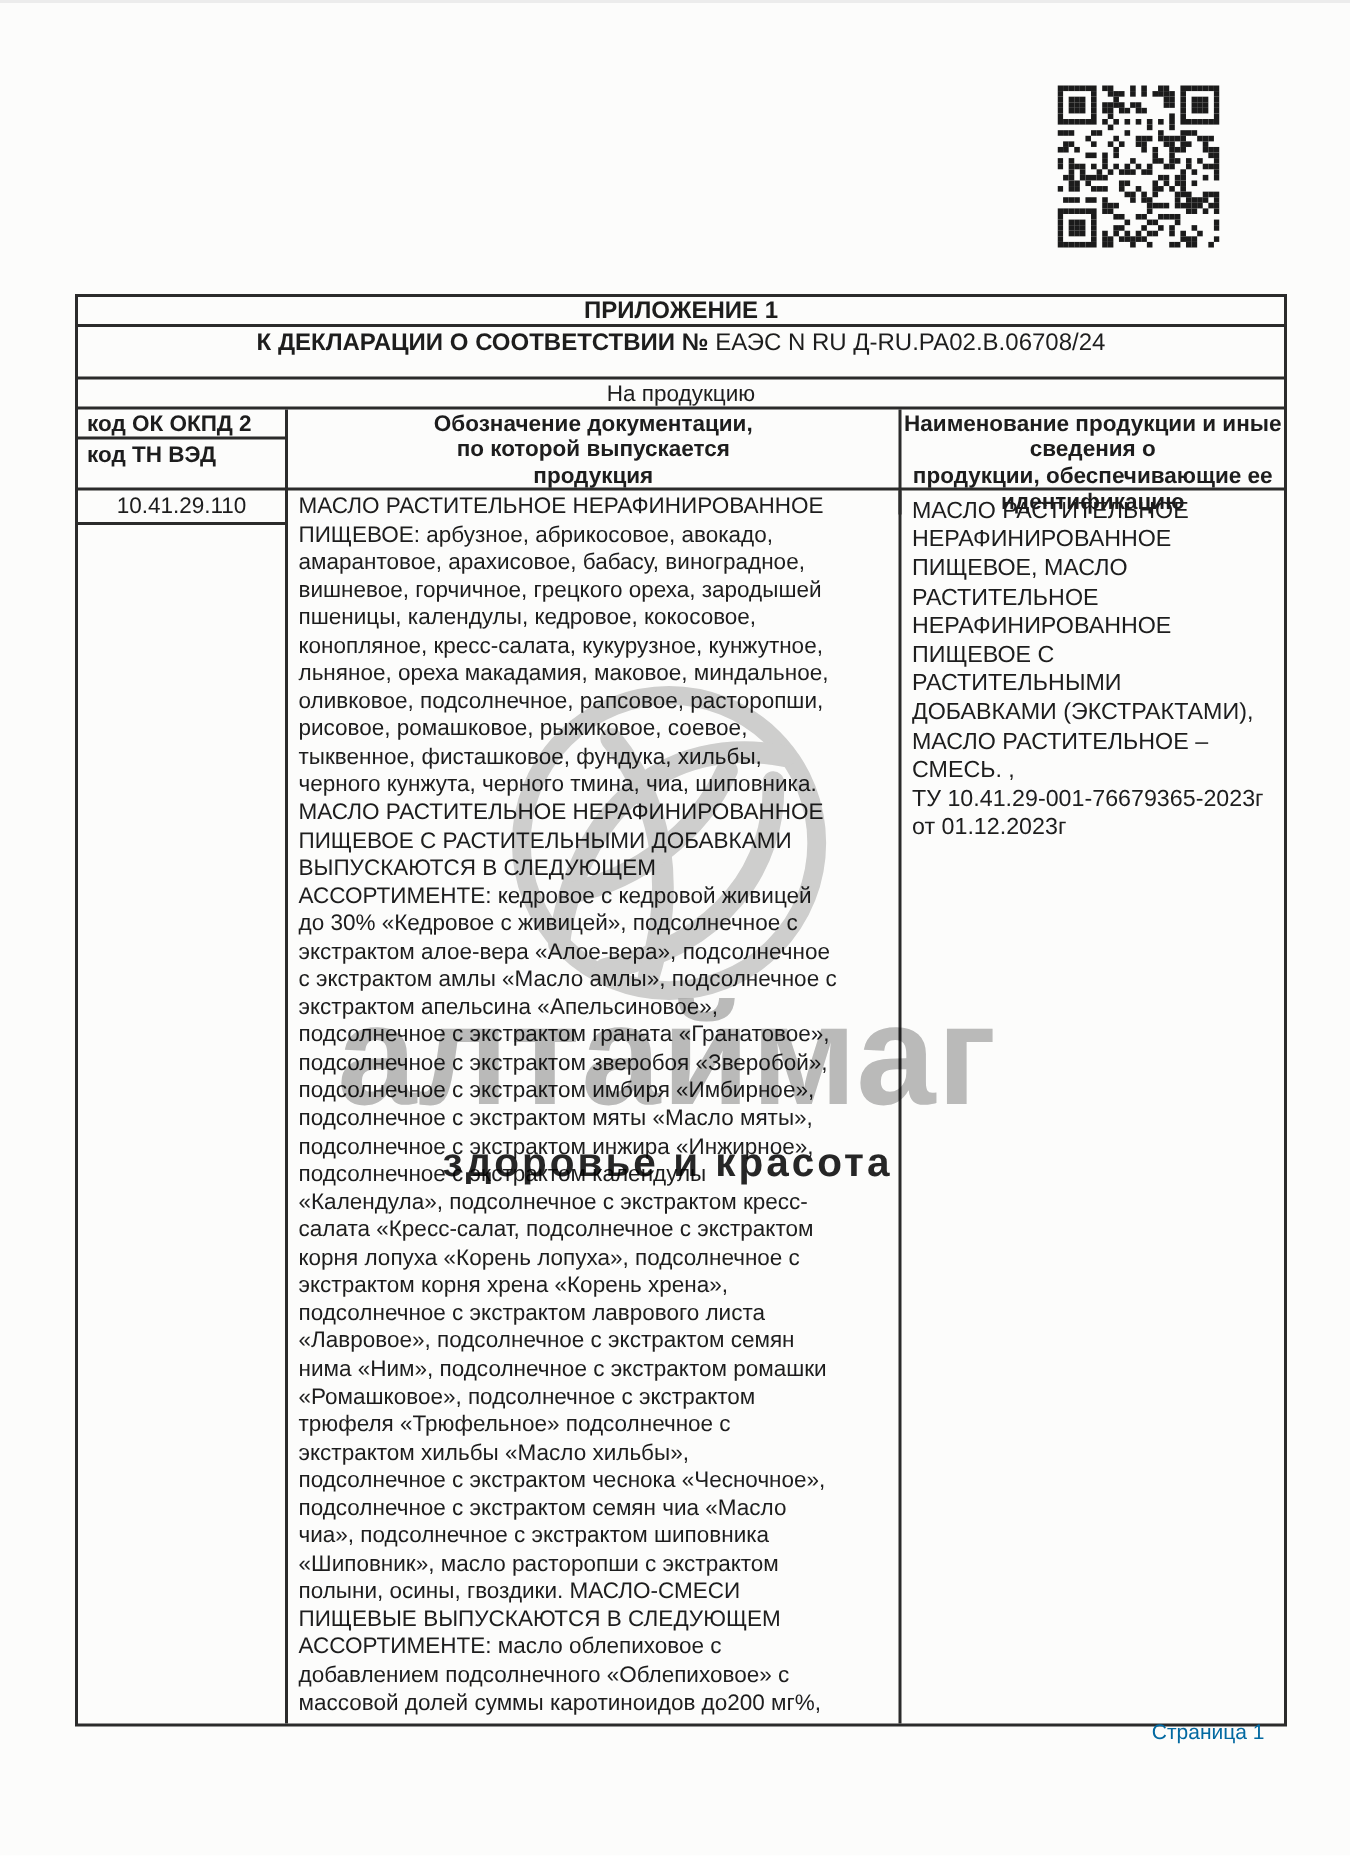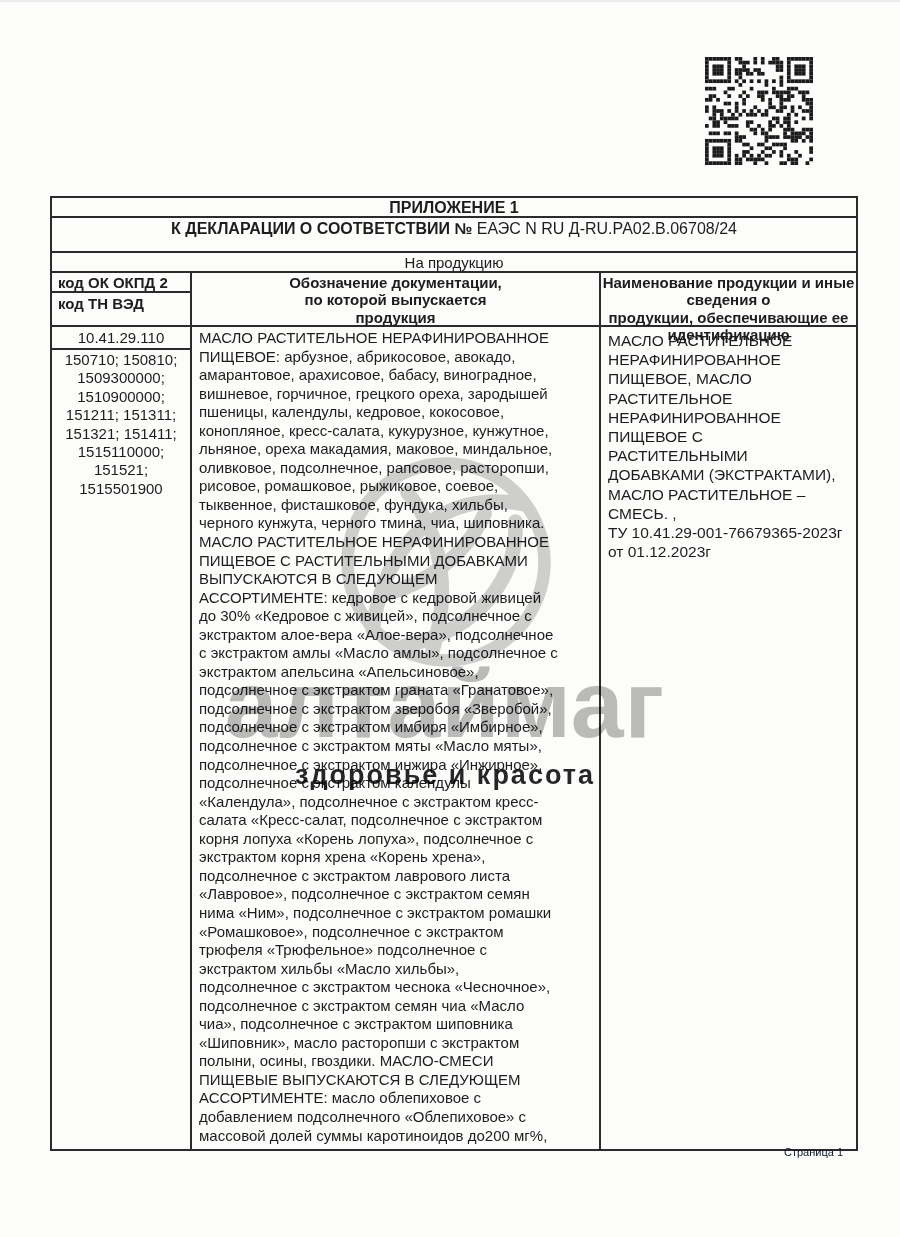--- a/index.html
+++ b/index.html
@@ -60,21 +60,21 @@
   .wm-tagline {
     position: absolute; left: 0; top: 760px; width: 890px;
     text-align: center;
     font-size: 27px; font-weight: 600; letter-spacing: 2px;
     color: #000000; opacity: .85;
   }
 
   
   .footer {
     position: absolute; right: 57px; top: 1146px;
-    font-size: 11px; color: #0f172a;
+    font-size: 14px; color: #0369a1;
   }
 
   
   .scan-edge { position:absolute; left:0; top:0; width:100%; height:2px; background:#ececec; }
 </style>
 </head>
 <body>
 
 <div class="page">
   <div class="scan-edge"></div>
@@ -470,28 +470,20 @@
 по которой выпускается
 продукция</div>
       <div class="cell hc">Наименование продукции и иные сведения о
 продукции, обеспечивающие ее
 идентификацию</div>
     </div>
 
     <div class="cols data-row">
       <div class="cell c1">
         <div class="okpd">10.41.29.110</div>
-        <div class="tnved">150710; 150810;
-1509300000;
-1510900000;
-151211; 151311;
-151321; 151411;
-1515110000;
-151521;
-1515501900</div>
       </div>
       <div class="cell c2">МАСЛО РАСТИТЕЛЬНОЕ НЕРАФИНИРОВАННОЕ
 ПИЩЕВОЕ: арбузное, абрикосовое, авокадо,
 амарантовое, арахисовое, бабасу,  виноградное,
 вишневое, горчичное, грецкого ореха, зародышей
 пшеницы, календулы, кедровое, кокосовое,
 конопляное, кресс-салата, кукурузное, кунжутное,
 льняное, ореха макадамия, маковое, миндальное,
 оливковое, подсолнечное, рапсовое, расторопши,
 рисовое, ромашковое, рыжиковое, соевое,

